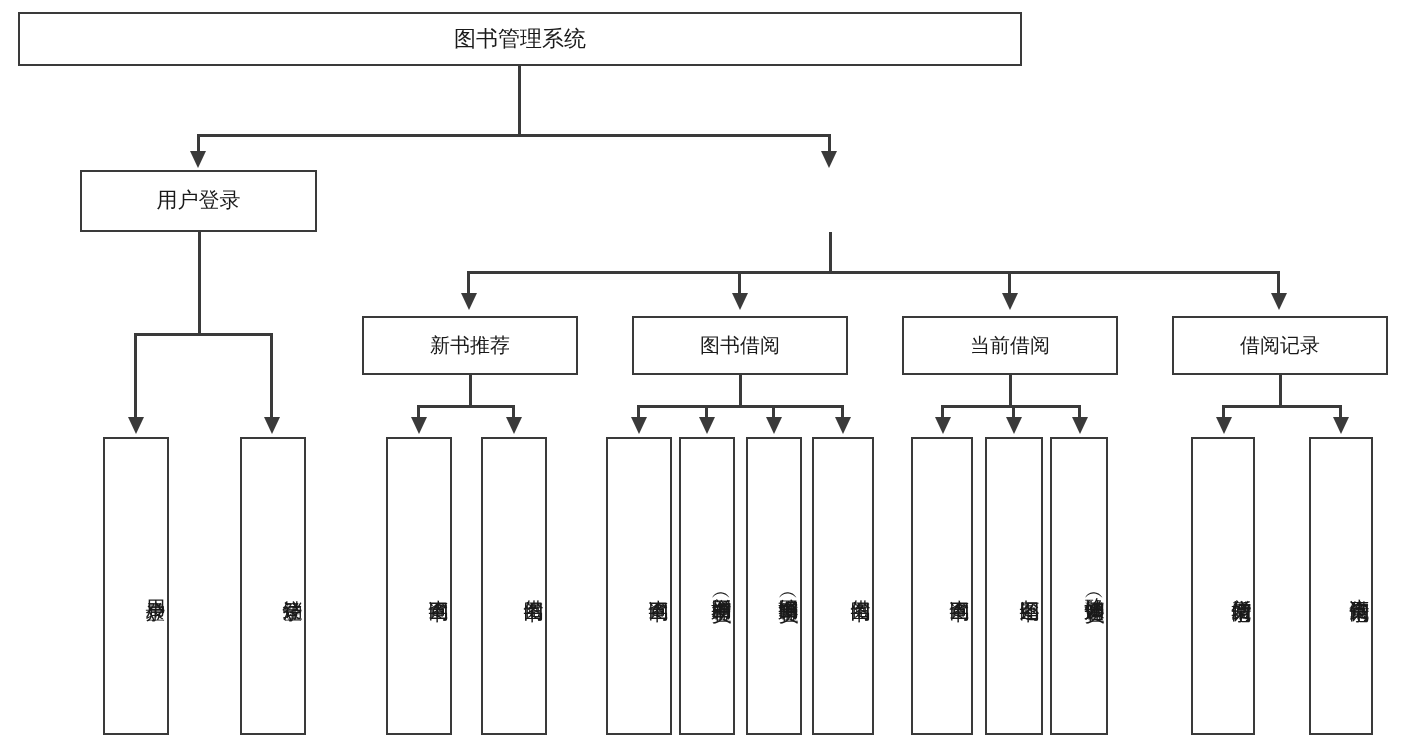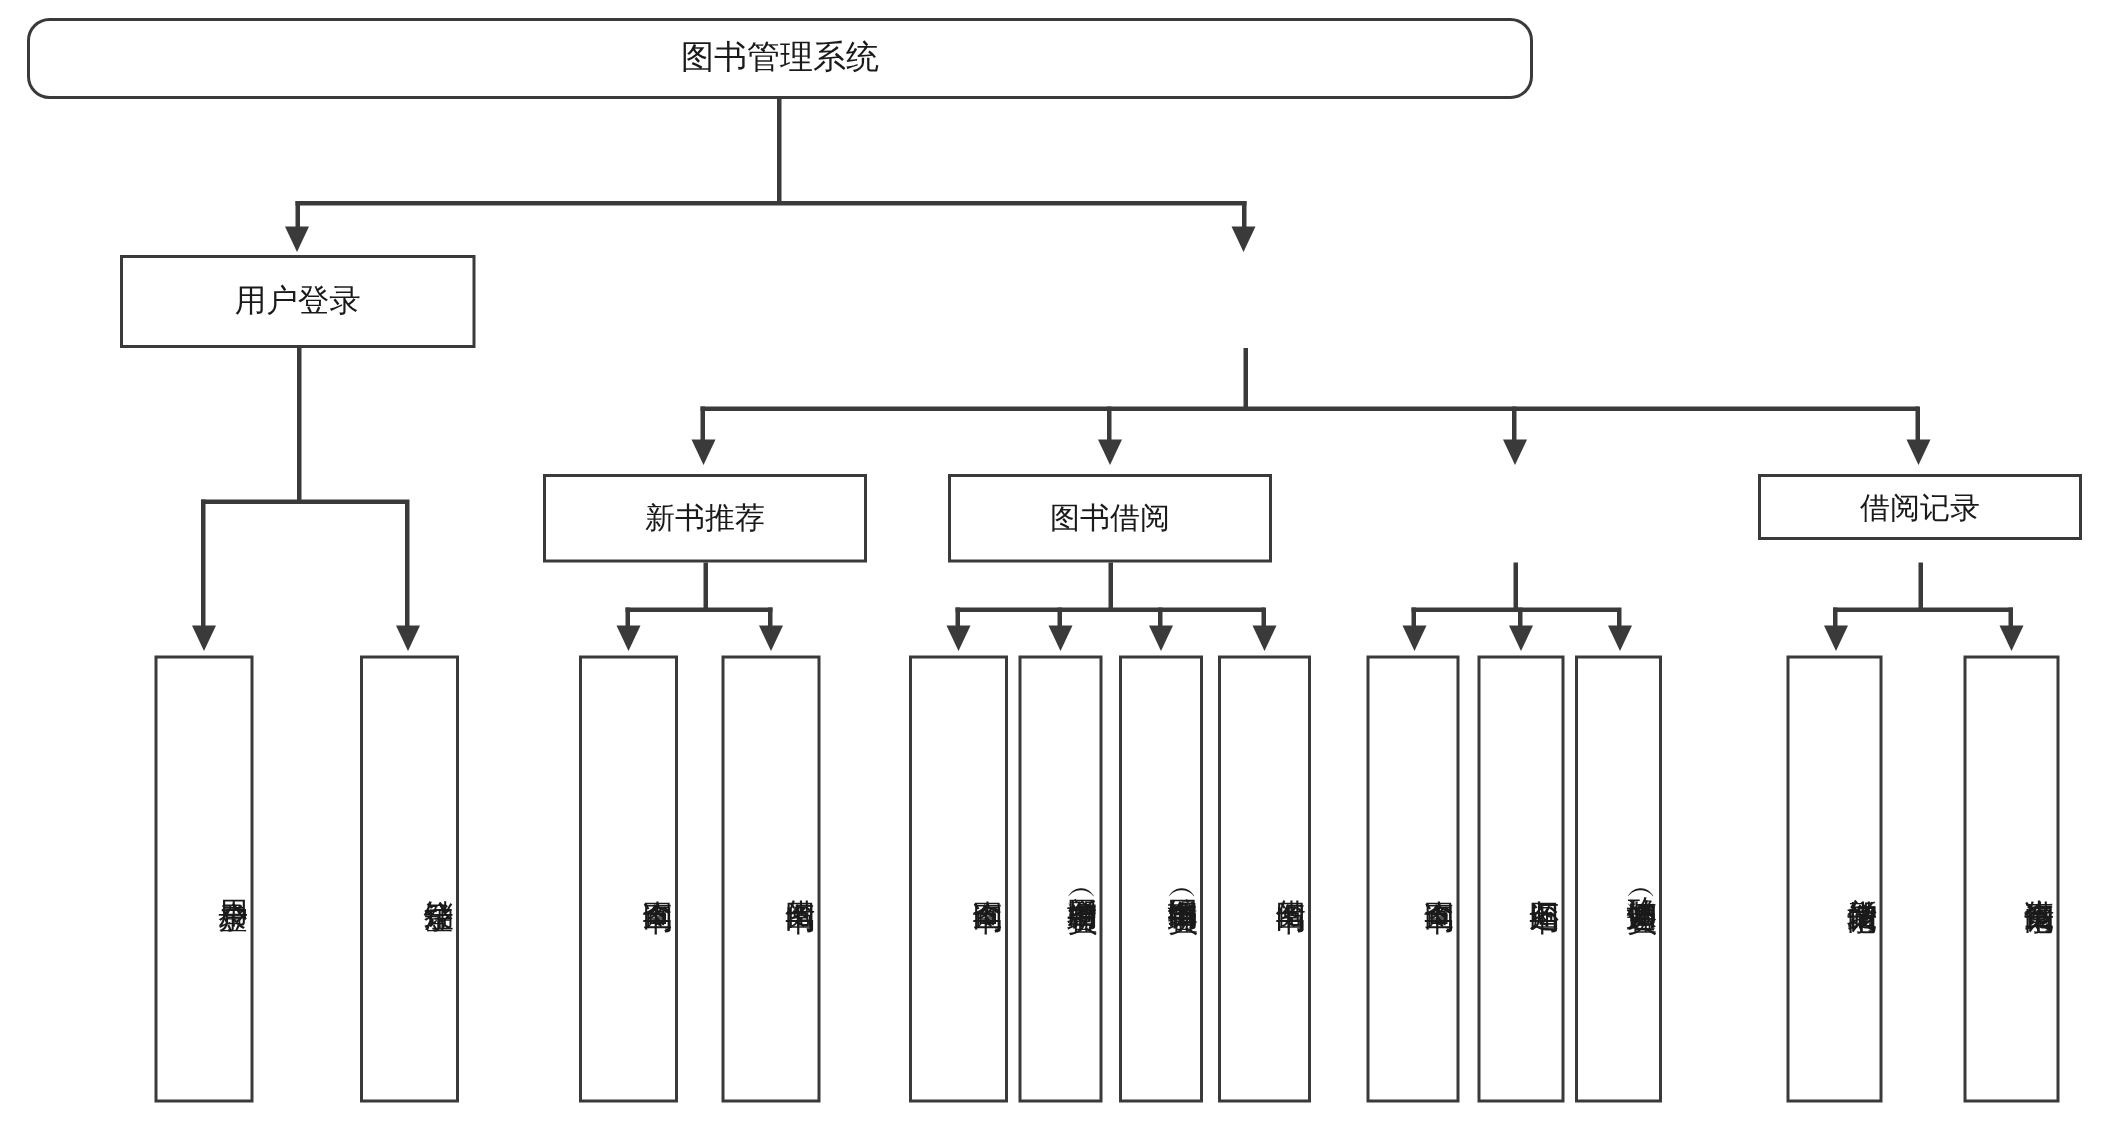--- a/index.html
+++ b/index.html
@@ -24,21 +24,20 @@
     background: #ffffff;
     border: 2px solid #3a3a3a;
     display: flex;
     align-items: center;
     justify-content: center;
     color: #1a1a1a;
     line-height: 1.12;
   }
   .node.root {
     font-size: 22px;
-    border-radius: 15px;
   }
   .node.level1 {
     font-size: 21px;
   }
   .node.level2 {
     font-size: 20px;
   }
   
   .node.leaf {
     font-size: 20px;
@@ -120,21 +119,24 @@
   <div class="arrow" style="left:1002px; top:293px;"></div>
   <div class="edge-v" style="left:1277px; top:271px; width:3px; height:24px;"></div>
   <div class="arrow" style="left:1271px; top:293px;"></div>
 
   <div class="node level2" style="left:632px; top:316px; width:216px; height:59px;">
     <span class="label">图书借阅</span>
   </div>
   <div class="node level2" style="left:362px; top:316px; width:216px; height:59px;">
     <span class="label">新书推荐</span>
   </div>
-  <div class="node level2" style="left:1172px; top:316px; width:216px; height:44px;">
+  <div class="node level2" style="left:902px; top:316px; width:216px; height:59px;">
+    <span class="label">当前借阅</span>
+  </div>
+  <div class="node level2" style="left:1172px; top:316px; width:216px; height:59px;">
     <span class="label">借阅记录</span>
   </div>
 
   <div class="edge-v" style="left:469px; top:375px; width:3px; height:32px;"></div>
   <div class="edge-h" style="left:417px; top:405px; width:98px; height:3px;"></div>
   <div class="edge-v" style="left:417px; top:405px; width:3px; height:14px;"></div>
   <div class="arrow" style="left:411px; top:417px;"></div>
   <div class="edge-v" style="left:512px; top:405px; width:3px; height:14px;"></div>
   <div class="arrow" style="left:506px; top:417px;"></div>
 

